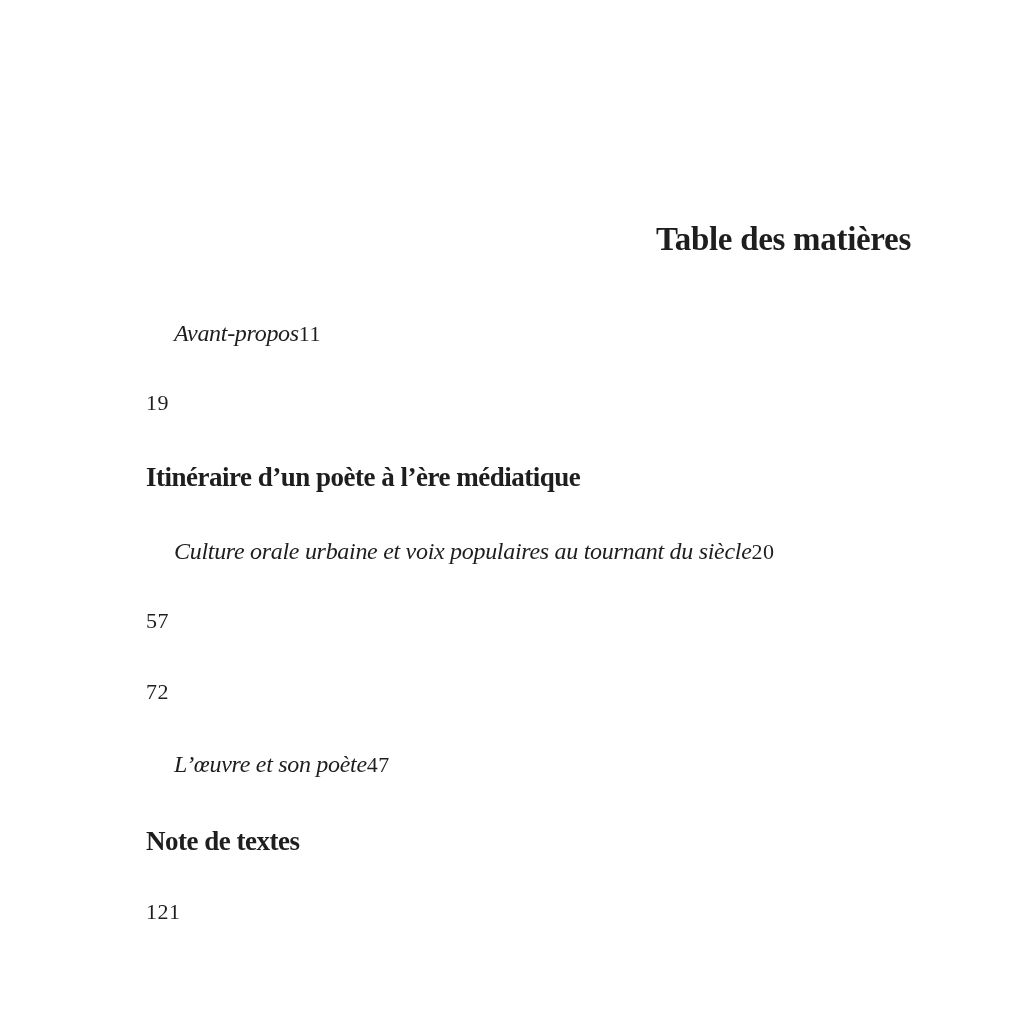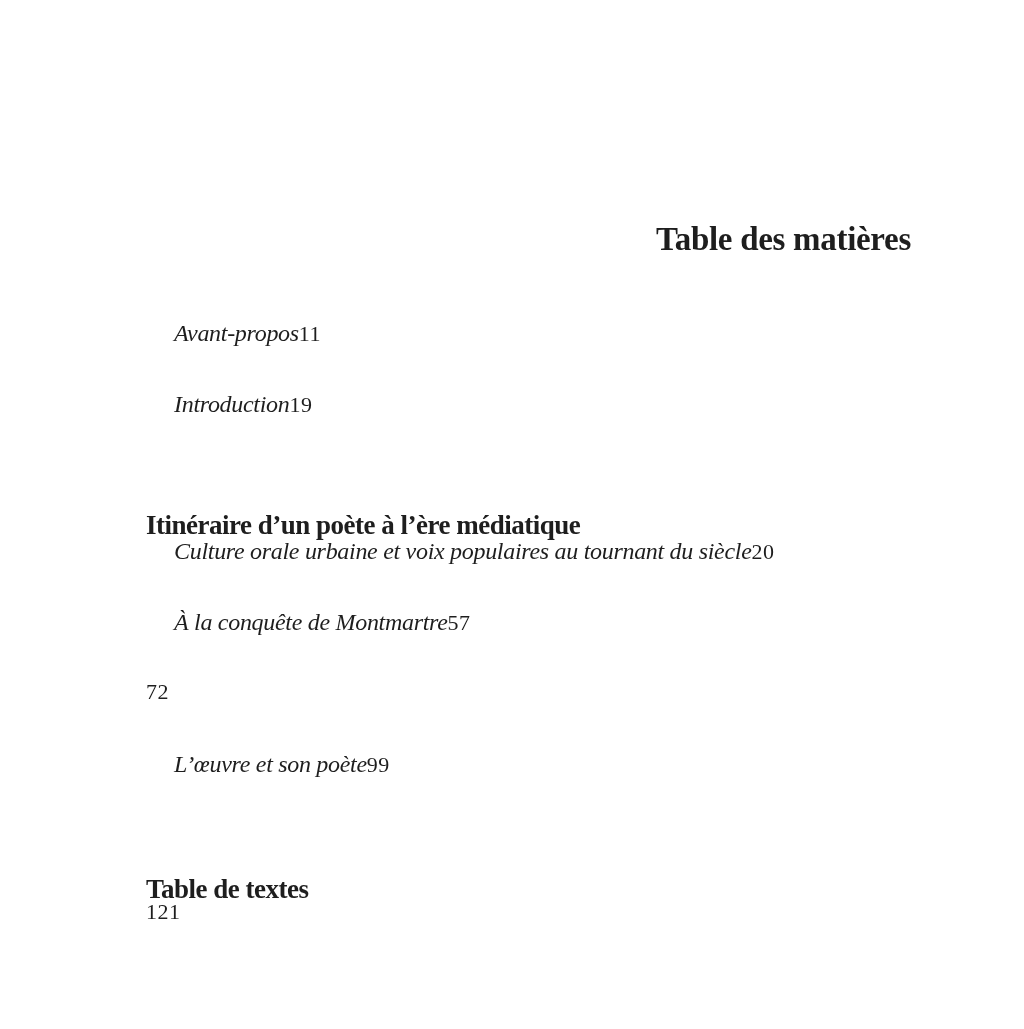--- a/index.html
+++ b/index.html
@@ -47,60 +47,57 @@
     letter-spacing: 0.5px;
     line-height: 1.3;
     font-variant-numeric: oldstyle-nums;
   }
   .toc-row.heading .heading-label {
     font-weight: 700;
     font-size: 27px;
     letter-spacing: -0.5px;
     line-height: 1.3;
     white-space: nowrap;
-    margin-top: 48px;
   }
 </style>
 </head>
 <body>
 
 <h1 class="doc-title">Table des matières</h1>
 
 <div class="toc-row entry" style="top:318px">
   <span class="entry-label">Avant-propos</span>
   <span class="entry-page">11</span>
 </div>
 
 <div class="toc-row entry" style="top:389px">
-  <span class="entry-label">Introduction</span>
   <span class="entry-page">19</span>
 </div>
 
 <div class="toc-row heading" style="top:460px">
   <span class="heading-label">Itinéraire d’un poète à l’ère médiatique</span>
 </div>
 
 <div class="toc-row entry" style="top:536px">
   <span class="entry-label">Culture orale urbaine et voix populaires au tournant du siècle</span>
   <span class="entry-page">20</span>
 </div>
 
 <div class="toc-row entry" style="top:607px">
-  <span class="entry-label">À la conquête de Montmartre</span>
   <span class="entry-page">57</span>
 </div>
 
 <div class="toc-row entry" style="top:678px">
   <span class="entry-page">72</span>
 </div>
 
 <div class="toc-row entry" style="top:749px">
   <span class="entry-label">L’œuvre et son poète</span>
-  <span class="entry-page">99</span>
+  <span class="entry-page">47</span>
 </div>
 
 <div class="toc-row heading" style="top:824px">
-  <span class="heading-label">Table de textes</span>
+  <span class="heading-label">Note de textes</span>
 </div>
 
 <div class="toc-row entry" style="top:898px">
   <span class="entry-page">121</span>
 </div>
 
 </body></html>

